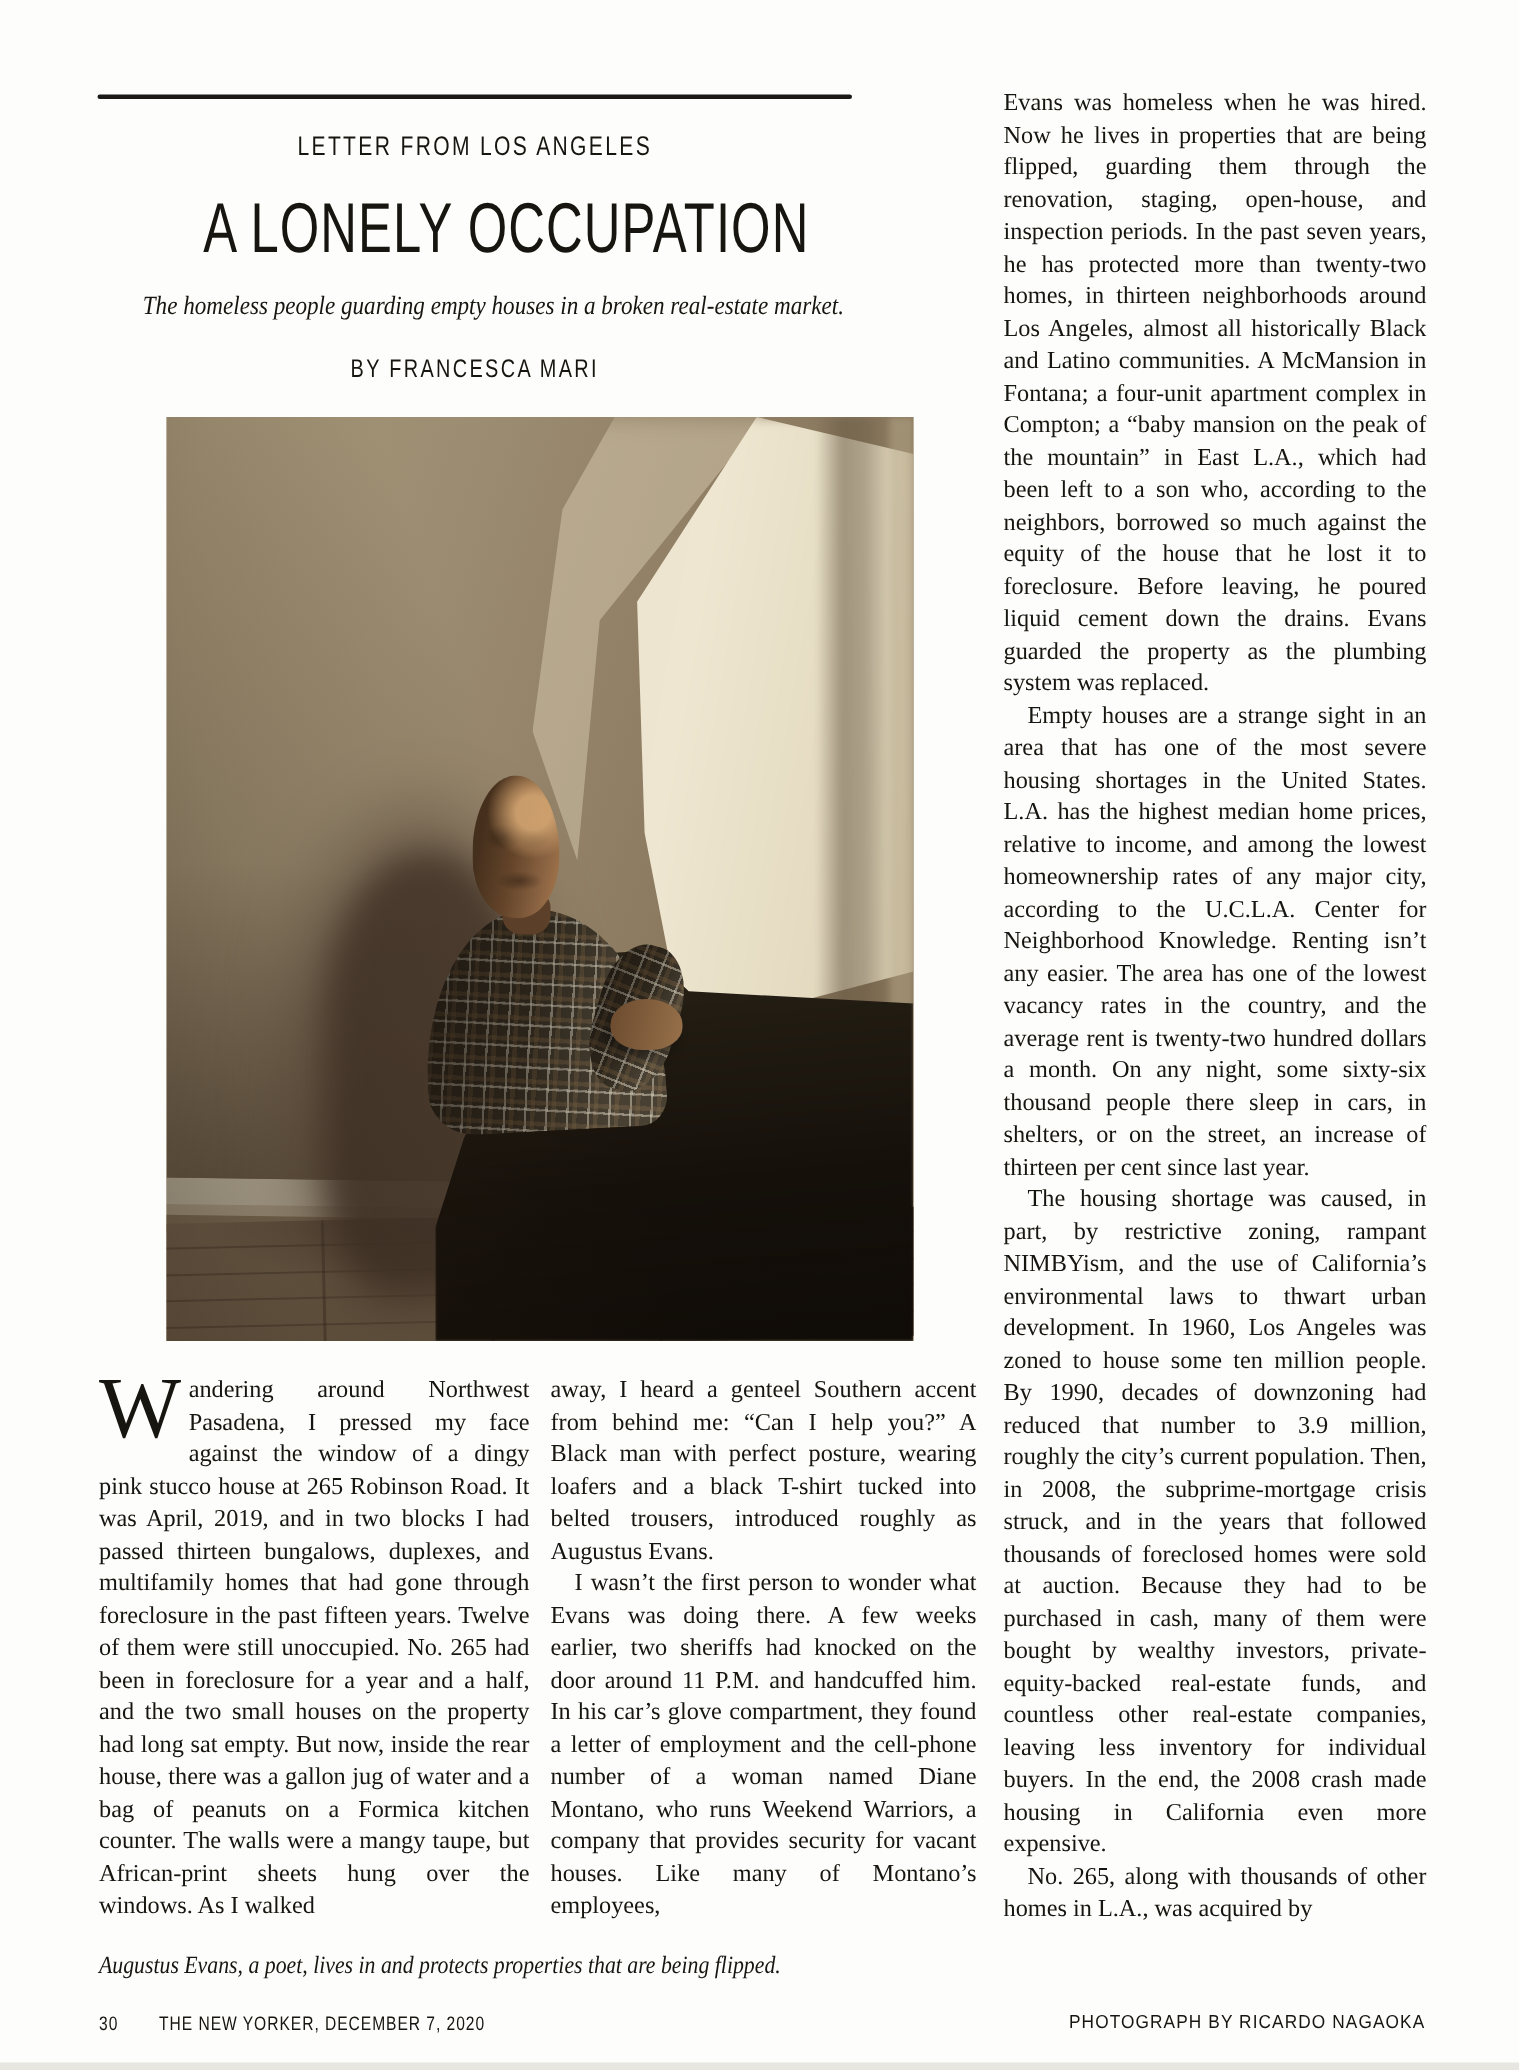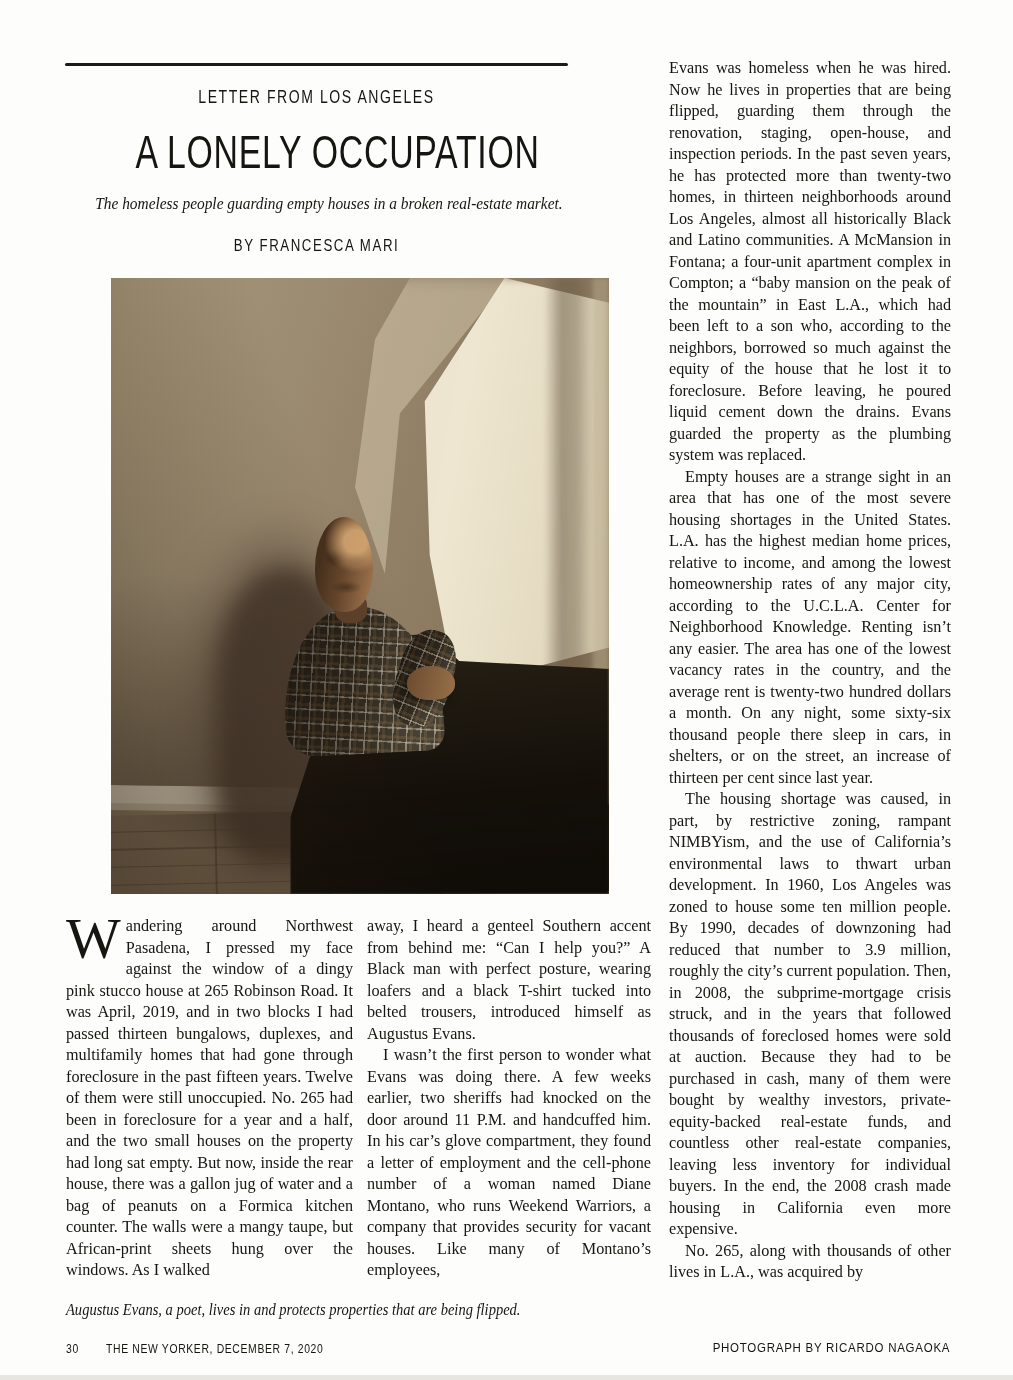--- a/index.html
+++ b/index.html
@@ -129,29 +129,29 @@
     <div class="ph ph-head"></div>
     <div class="ph ph-hands"></div>
     <div class="ph ph-vignette"></div>
   </div>
 
   <div class="col col1">
     <p><span class="dropcap">W</span><span>andering around Northwest Pasadena, I pressed my face against the window of a dingy pink stucco house at 265 Robinson Road. It was April, 2019, and in two blocks I had passed thirteen bungalows, duplexes, and multifamily homes that had gone through foreclosure in the past fifteen years. Twelve of them were still unoccupied. No. 265 had been in foreclosure for a year and a half, and the two small houses on the property had long sat empty. But now, inside the rear house, there was a gallon jug of water and a bag of peanuts on a Formica kitchen counter. The walls were a mangy taupe, but African-print sheets hung over the windows. As I walked</span></p>
   </div>
 
   <div class="col col2">
-    <p>away, I heard a genteel Southern accent from behind me: “Can I help you?” A Black man with perfect posture, wearing loafers and a black T-shirt tucked into belted trousers, introduced himself as Augustus Evans.</p>
+    <p>away, I heard a genteel Southern accent from behind me: “Can I help you?” A Black man with perfect posture, wearing loafers and a black T-shirt tucked into belted trousers, introduced roughly as Augustus Evans.</p>
     <p class="indent">I wasn’t the first person to wonder what Evans was doing there. A few weeks earlier, two sheriffs had knocked on the door around 11 P.M. and handcuffed him. In his car’s glove compartment, they found a letter of employment and the cell-phone number of a woman named Diane Montano, who runs Weekend Warriors, a company that provides security for vacant houses. Like many of Montano’s employees,</p>
   </div>
 
   <div class="col col3">
     <p>Evans was homeless when he was hired. Now he lives in properties that are being flipped, guarding them through the renovation, staging, open-house, and inspection periods. In the past seven years, he has protected more than twenty-two homes, in thirteen neighborhoods around Los Angeles, almost all historically Black and Latino communities. A McMansion in Fontana; a four-unit apartment complex in Compton; a “baby mansion on the peak of the mountain” in East L.A., which had been left to a son who, according to the neighbors, borrowed so much against the equity of the house that he lost it to foreclosure. Before leaving, he poured liquid cement down the drains. Evans guarded the property as the plumbing system was replaced.</p>
     <p class="indent">Empty houses are a strange sight in an area that has one of the most severe housing shortages in the United States. L.A. has the highest median home prices, relative to income, and among the lowest homeownership rates of any major city, according to the U.C.L.A. Center for Neighborhood Knowledge. Renting isn’t any easier. The area has one of the lowest vacancy rates in the country, and the average rent is twenty-two hundred dollars a month. On any night, some sixty-six thousand people there sleep in cars, in shelters, or on the street, an increase of thirteen per cent since last year.</p>
     <p class="indent">The housing shortage was caused, in part, by restrictive zoning, rampant NIMBYism, and the use of California’s environmental laws to thwart urban development. In 1960, Los Angeles was zoned to house some ten million people. By 1990, decades of downzoning had reduced that number to 3.9 million, roughly the city’s current population. Then, in 2008, the subprime-mortgage crisis struck, and in the years that followed thousands of foreclosed homes were sold at auction. Because they had to be purchased in cash, many of them were bought by wealthy investors, private-equity-backed real-estate funds, and countless other real-estate companies, leaving less inventory for individual buyers. In the end, the 2008 crash made housing in California even more expensive.</p>
-    <p class="indent">No. 265, along with thousands of other lives in L.A., was acquired by</p>
+    <p class="indent">No. 265, along with thousands of other homes in L.A., was acquired by</p>
   </div>
 
   <div class="caption">Augustus Evans, a poet, lives in and protects properties that are being flipped.</div>
 
   <div class="footer-left">
     <span class="page-num">30</span><span>THE NEW YORKER, DECEMBER 7, 2020</span>
   </div>
   <div class="footer-right">PHOTOGRAPH BY RICARDO NAGAOKA</div>
 
   <div class="bottom-strip"></div>

